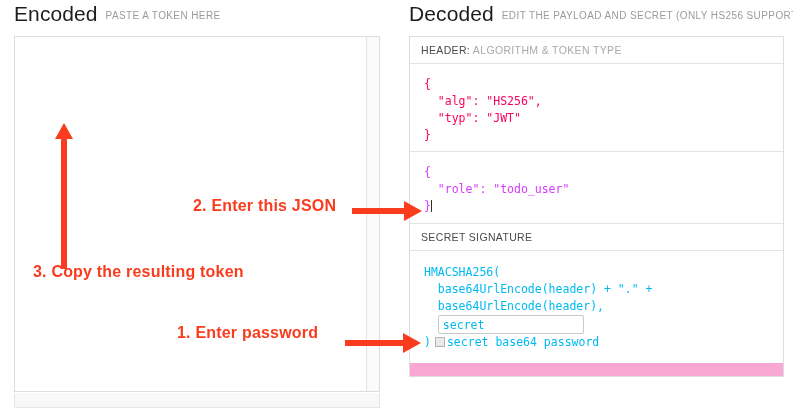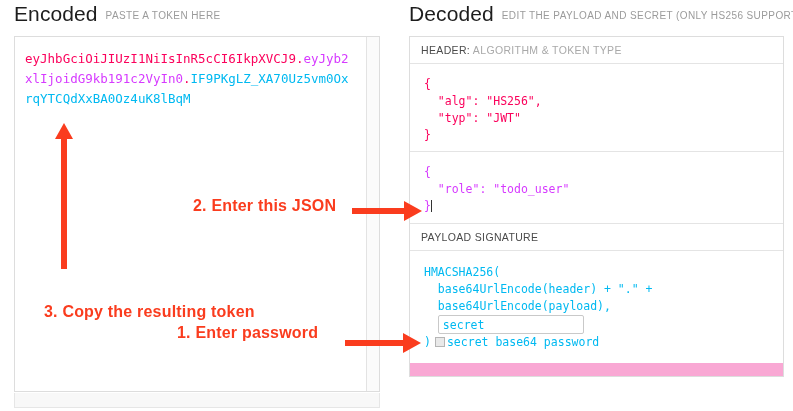--- a/index.html
+++ b/index.html
@@ -169,21 +169,21 @@
   .anno-text {
     position: absolute;
     color: #fa3c1e;
     font-size: 16px;
     font-weight: 700;
     white-space: nowrap;
     letter-spacing: 0.2px;
   }
   #anno-1 { left: 177px; top: 324px; }
   #anno-2 { left: 193px; top: 197px; }
-  #anno-3 { left: 44px;  top: 263px; margin-top: 40px; }
+  #anno-3 { left: 33px;  top: 263px; }
 
   .arrow-h {
     position: absolute;
     height: 0;
   }
   .arrow-h .shaft {
     position: absolute;
     left: 0;
     top: 0;
     height: 6px;
@@ -221,21 +221,20 @@
   }
 </style>
 </head>
 <body>
 
 <div class="col-heading" id="encoded-heading">
   <span class="title">Encoded</span><span class="sub">PASTE A TOKEN HERE</span>
 </div>
 
 <div id="encoded-panel">
-  <div id="encoded-token"><span class="seg-header">eyJhbGciOiJIUzI1NiIsInR5cCI6IkpXVCJ9</span><span class="seg-dot">.</span><span class="seg-payload">eyJyb2xlIjoidG9kb191c2VyIn0</span><span class="seg-dot">.</span><span class="seg-sig">IF9PKgLZ_XA70Uz5vm0OxrqYTCQdXxBA0Oz4uK8lBqM</span></div>
   <div id="encoded-vscroll"></div>
 </div>
 <div id="encoded-hscroll"></div>
 
 <div class="col-heading" id="decoded-heading">
   <span class="title">Decoded</span><span class="sub">EDIT THE PAYLOAD AND SECRET (ONLY HS256 SUPPORTED)</span>
 </div>
 
 <div id="decoded-panel">
 
@@ -246,25 +245,25 @@
   <div class="code-area" id="header-code">{
   "alg": "HS256",
   "typ": "JWT"
 }</div>
 
   <div class="code-area" id="payload-code"><span>{</span>
 <span>  "role": "todo_user"</span>
 <span>}</span><span class="caret"></span></div>
 
   <div class="section-label">
-    <span class="strong">PAYLOAD SIGNATURE</span>
+    <span class="strong">SECRET SIGNATURE</span>
   </div>
   <div class="code-area" id="signature-code"><span>HMACSHA256(</span>
 <span>  base64UrlEncode(header) + "." +</span>
-<span>  base64UrlEncode(payload),</span>
+<span>  base64UrlEncode(header),</span>
   <input id="secret-input" type="text" value="secret" style="">
 <span>)</span><span id="b64-checkbox"></span><span>secret base64 password</span></div>
 
 </div>
 
 <div class="anno-text" id="anno-1">1. Enter password</div>
 <div class="arrow-h" id="arrow-1" style="left:345px; top:340px; width:78px;">
   <div class="shaft" style="width:60px;"></div>
   <div class="head" style="left:58px;"></div>
 </div>

